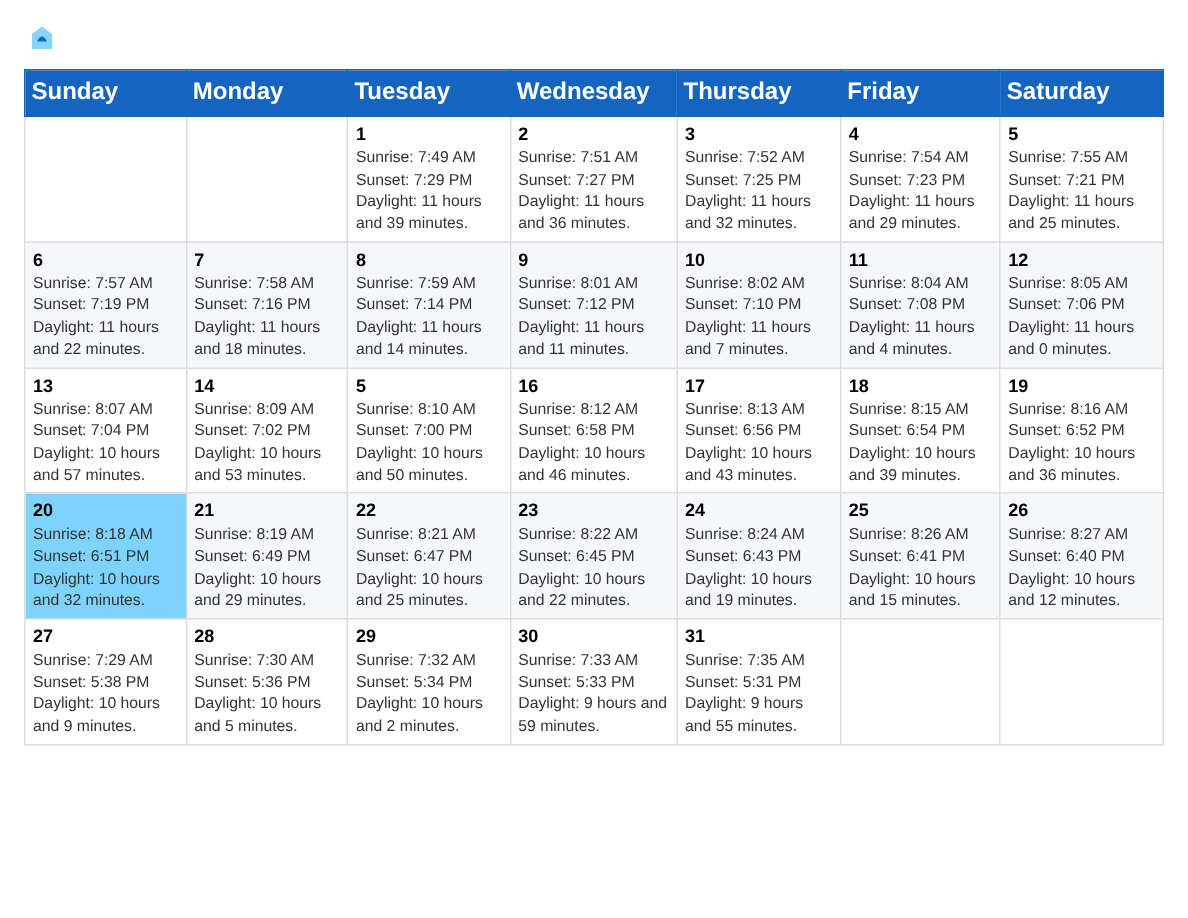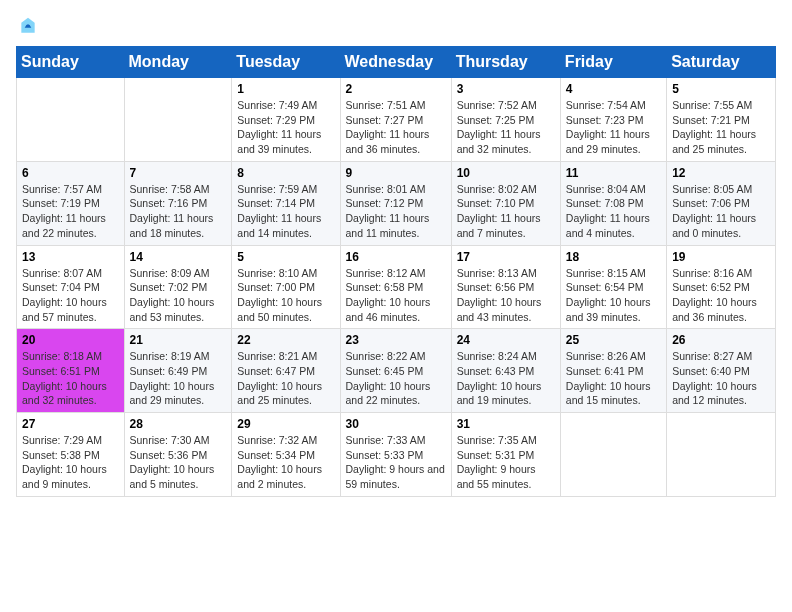--- a/index.html
+++ b/index.html
@@ -243,21 +243,21 @@
 Daylight: 10 hours and 39 minutes.</div>
         </td>
         <td>
           <span class="day-number">19</span>
           <div class="day-info" style="white-space: pre-line;">Sunrise: 8:16 AM
 Sunset: 6:52 PM
 Daylight: 10 hours and 36 minutes.</div>
         </td>
       </tr>
       <tr>
-        <td style="background: #d946ef;">
+        <td style="background: #7dd3fc;">
           <span class="day-number">20</span>
           <div class="day-info" style="white-space: pre-line;">Sunrise: 8:18 AM
 Sunset: 6:51 PM
 Daylight: 10 hours and 32 minutes.</div>
         </td>
         <td style="background: rgb(245, 247, 250);">
           <span class="day-number">21</span>
           <div class="day-info" style="white-space: pre-line;">Sunrise: 8:19 AM
 Sunset: 6:49 PM
 Daylight: 10 hours and 29 minutes.</div>

